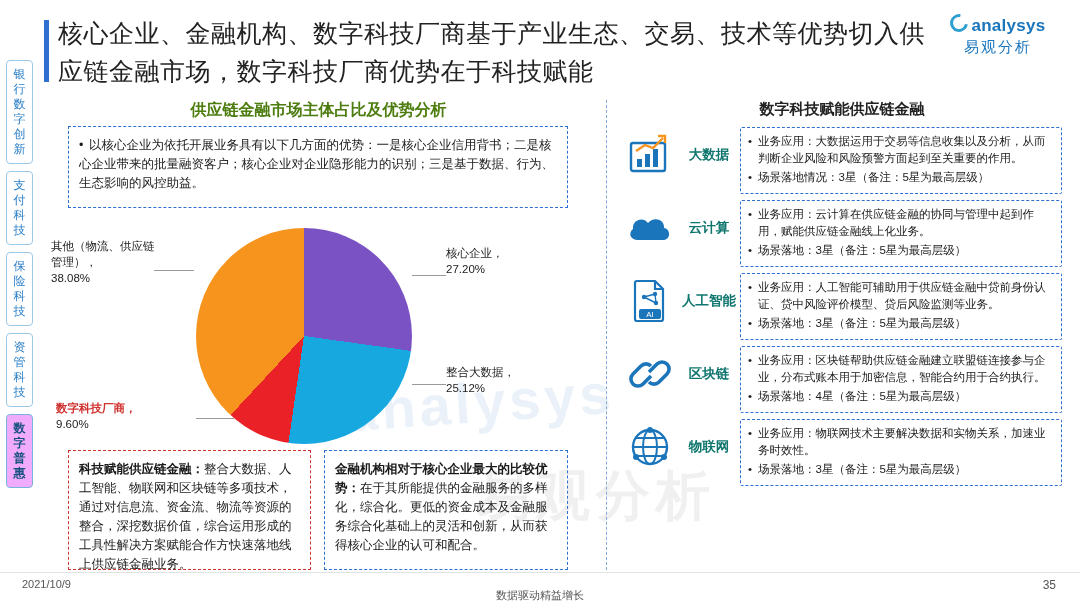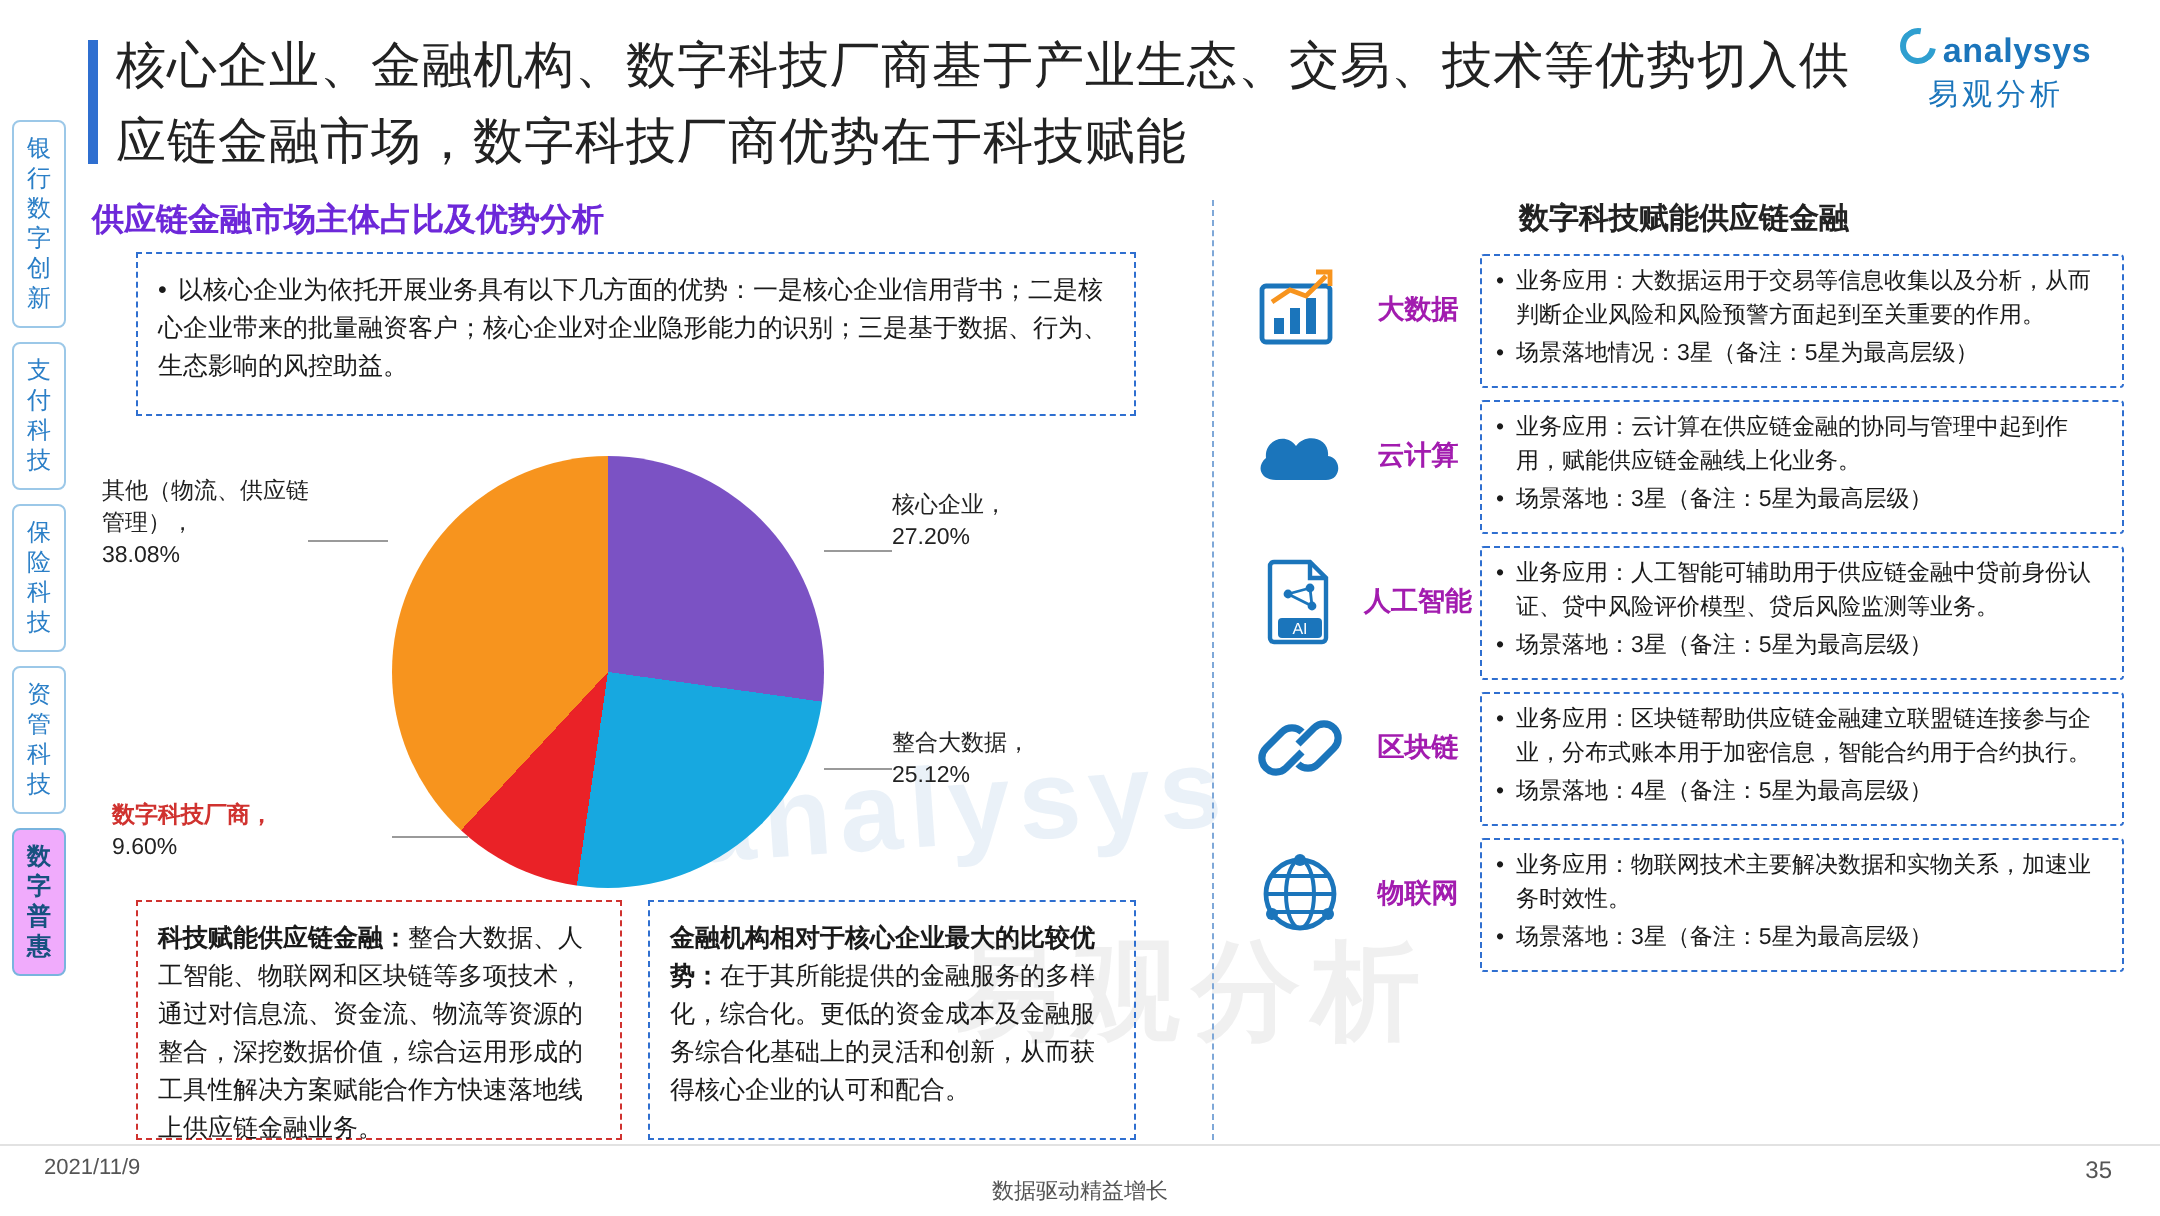--- a/index.html
+++ b/index.html
@@ -46,21 +46,21 @@
     font-size:12px;line-height:15px;text-align:center;
     padding:6px 2px;color:#2b7fc7;border:1px solid #9cc8e8;
     background:#ffffff;box-sizing:border-box;
   }
   .side-tab.active{
     background:#f0abfc;color:#17517f;font-weight:bold;border-color:#79b4de;
   }
   
   .left-panel{position:absolute;left:46px;top:100px;width:545px;height:472px;}
   .panel-title{
-    font-size:16px;font-weight:bold;color:#6d28d9;
+    font-size:16px;font-weight:bold;color:#4d7c0f;text-align:center;
     margin:0 0 6px 0;
   }
   .box{
     position:absolute;box-sizing:border-box;font-size:12.5px;line-height:19px;
     color:#1a1a1a;padding:9px 10px;
   }
   .box.dashed-blue{border:1.5px dashed #2f6fd0;}
   .box.dashed-red{border:1.5px dashed #d0322f;}
   .bullet-dot{display:inline-block;width:10px;}
   .box1{left:22px;top:26px;width:500px;height:82px;}
@@ -105,21 +105,21 @@
   
   .right-panel{position:absolute;left:622px;top:100px;width:440px;}
   .right-title{
     font-size:15px;font-weight:bold;color:#222;text-align:center;margin-bottom:8px;
   }
   .tech-row{display:flex;align-items:flex-start;margin-bottom:6px;}
   .tech-icon{
     width:56px;height:56px;flex:0 0 56px;display:flex;align-items:center;justify-content:center;
   }
   .tech-name{
-    width:62px;flex:0 0 62px;font-size:13.5px;font-weight:bold;color:#a21caf;
+    width:62px;flex:0 0 62px;font-size:13.5px;font-weight:bold;color:#0f766e;
     display:flex;align-items:center;justify-content:center;height:56px;text-align:center;
   }
   .tech-desc{
     flex:1;border:1.2px dashed #2f6fd0;border-radius:2px;
     padding:5px 7px;font-size:11.5px;line-height:17px;box-sizing:border-box;
     min-height:56px;
   }
   .tech-desc p{margin:0 0 2px 0;text-indent:0;padding-left:10px;position:relative;}
   .tech-desc p:before{content:"•";position:absolute;left:0;top:0;}
   
@@ -273,15 +273,15 @@
     </div>
     <div class="tech-name">物联网</div>
     <div class="tech-desc">
       <p>业务应用：物联网技术主要解决数据和实物关系，加速业务时效性。</p>
       <p>场景落地：3星（备注：5星为最高层级）</p>
     </div>
   </div>
 </div>
 
 <div class="bline"></div>
-<div class="footer-date">2021/11/9</div>
+<div class="footer-date">2021/10/9</div>
 <div class="footer-center">数据驱动精益增长</div>
 <div class="footer-page">35</div>
 
 </body></html>

